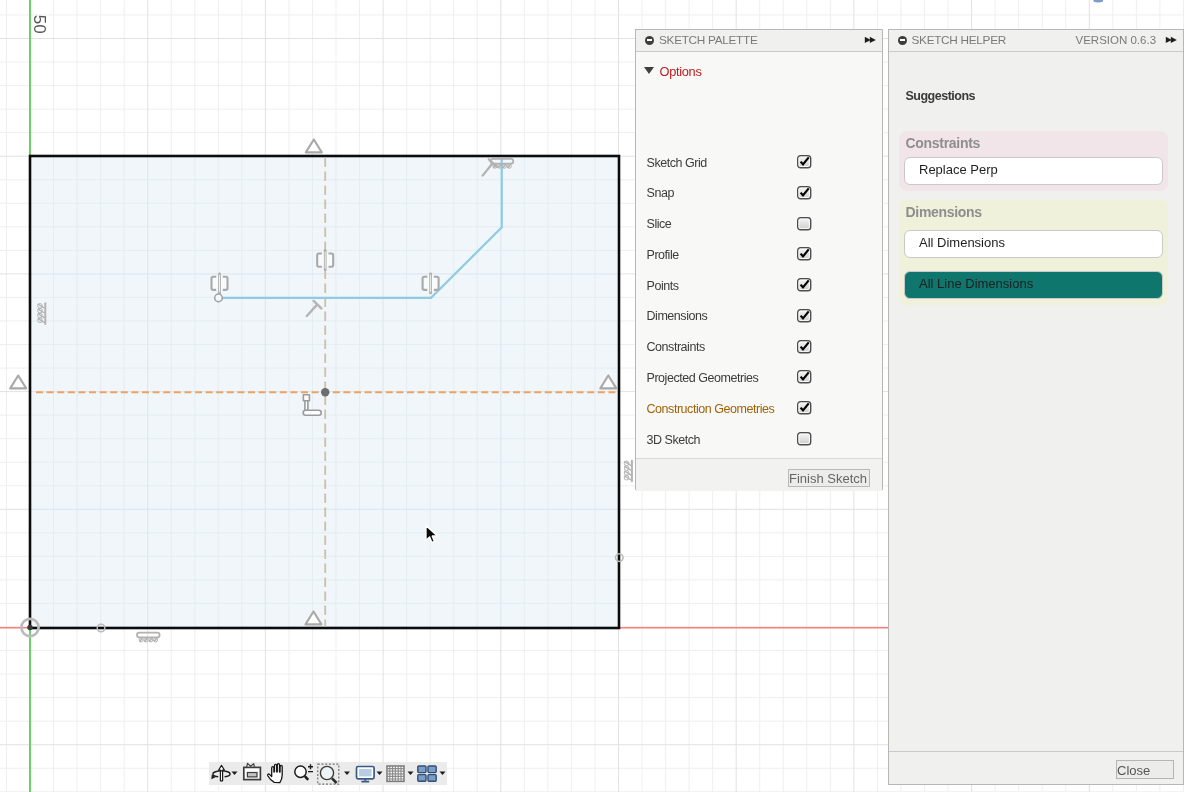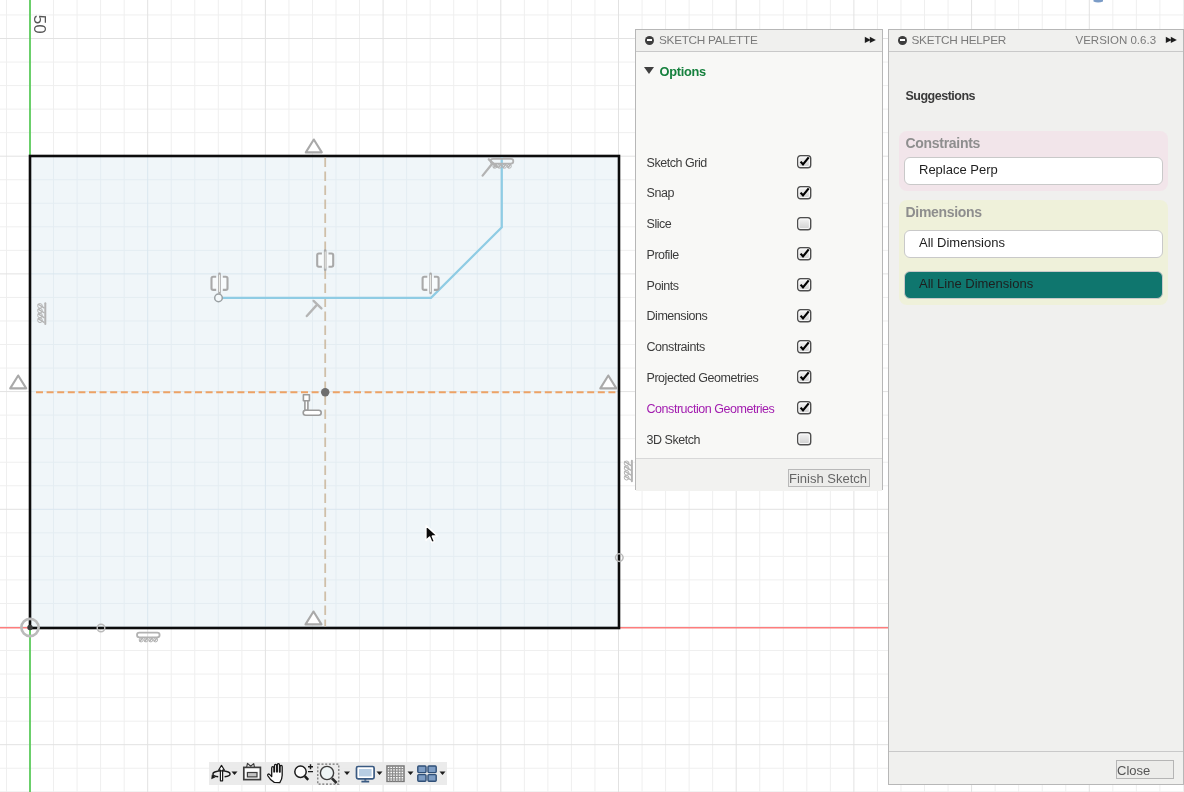--- a/index.html
+++ b/index.html
@@ -121,21 +121,21 @@
 <path d="M425.9 525.4 l0 15.2 3.7-3.5 2.2 5.4 2.7-1.1 -2.2-5.3 5.4 0 Z" fill="#0b0b0b" stroke="#fff" stroke-width="1.5" stroke-linejoin="round"></path>
 </svg>
 <div style="position:absolute;left:635px;top:29px;width:248px;height:461px;background:#f8f8f6;border:1px solid #b7b7b7;box-sizing:border-box">
  <div style="position:absolute;left:0;top:0;width:100%;height:22px;background:#f0f0ee;border-bottom:1px solid #c9c9c9;box-sizing:border-box">
    <span style="position:absolute;left:9px;top:5.5px;width:9px;height:9px;border-radius:50%;background:#3d3d3d"></span>
    <span style="position:absolute;left:11px;top:9.2px;width:5px;height:1.5px;background:#fff"></span>
    <span style="position:absolute;left:23px;top:3px;font-size:11.8px;letter-spacing:-0.3px;color:#7a7a7a">SKETCH PALETTE</span>
    <span style="position:absolute;right:7px;top:5px;font-size:8px;letter-spacing:-1px;color:#1e1e1e">▶▶</span>
  </div>
  <div style="position:absolute;left:8px;top:36.5px;width:0;height:0;border-left:5.5px solid transparent;border-right:5.5px solid transparent;border-top:7px solid #404040"></div>
- <div style="position:absolute;left:23.5px;top:34px;font-size:12.8px;letter-spacing:-0.3px;font-weight:bold;color:#15803d">Options</div>
+ <div style="position:absolute;left:23.5px;top:34px;font-size:12.8px;letter-spacing:-0.3px;font-weight:normal;color:#b91c1c">Options</div>
 <div style="position:absolute;left:10.5px;top:125.5px;width:232px;height:17px;font-size:12.5px;letter-spacing:-0.45px;color:#3c3c3c">Sketch Grid<span style="position:absolute;left:150.5px;top:-0.5px"><svg width="15" height="15" viewBox="0 0 15 15" style="overflow:visible">
           <defs>
             <linearGradient id="cbg" x1="0" y1="0" x2="0" y2="1">
               <stop offset="0" stop-color="#f6f6f6"></stop>
               <stop offset="1" stop-color="#cdcdcd"></stop>
             </linearGradient>
           </defs>
           <rect x="0.7" y="0.7" width="13" height="12.1" rx="2.8" fill="url(#cbg)" stroke="#4e4e4e" stroke-width="1.4"></rect>
           <rect x="2" y="2" width="10.4" height="9.5" rx="1.6" fill="none" stroke="rgba(255,255,255,.8)" stroke-width="1.1"></rect>
           <path d="M3.6 6.6 L6 9.4 L11.7 2.4" fill="none" stroke="#000" stroke-width="2.2"></path>
@@ -203,21 +203,21 @@
           <defs>
             <linearGradient id="cbg" x1="0" y1="0" x2="0" y2="1">
               <stop offset="0" stop-color="#f6f6f6"></stop>
               <stop offset="1" stop-color="#cdcdcd"></stop>
             </linearGradient>
           </defs>
           <rect x="0.7" y="0.7" width="13" height="12.1" rx="2.8" fill="url(#cbg)" stroke="#4e4e4e" stroke-width="1.4"></rect>
           <rect x="2" y="2" width="10.4" height="9.5" rx="1.6" fill="none" stroke="rgba(255,255,255,.8)" stroke-width="1.1"></rect>
           <path d="M3.6 6.6 L6 9.4 L11.7 2.4" fill="none" stroke="#000" stroke-width="2.2"></path>
         </svg></span></div>
-<div style="position:absolute;left:10.5px;top:371.7px;width:232px;height:17px;font-size:12.5px;letter-spacing:-0.45px;color:#a21caf">Construction Geometries<span style="position:absolute;left:150.5px;top:-0.5px"><svg width="15" height="15" viewBox="0 0 15 15" style="overflow:visible">
+<div style="position:absolute;left:10.5px;top:371.7px;width:232px;height:17px;font-size:12.5px;letter-spacing:-0.45px;color:#a16207">Construction Geometries<span style="position:absolute;left:150.5px;top:-0.5px"><svg width="15" height="15" viewBox="0 0 15 15" style="overflow:visible">
           <defs>
             <linearGradient id="cbg" x1="0" y1="0" x2="0" y2="1">
               <stop offset="0" stop-color="#f6f6f6"></stop>
               <stop offset="1" stop-color="#cdcdcd"></stop>
             </linearGradient>
           </defs>
           <rect x="0.7" y="0.7" width="13" height="12.1" rx="2.8" fill="url(#cbg)" stroke="#4e4e4e" stroke-width="1.4"></rect>
           <rect x="2" y="2" width="10.4" height="9.5" rx="1.6" fill="none" stroke="rgba(255,255,255,.8)" stroke-width="1.1"></rect>
           <path d="M3.6 6.6 L6 9.4 L11.7 2.4" fill="none" stroke="#000" stroke-width="2.2"></path>
         </svg></span></div>

